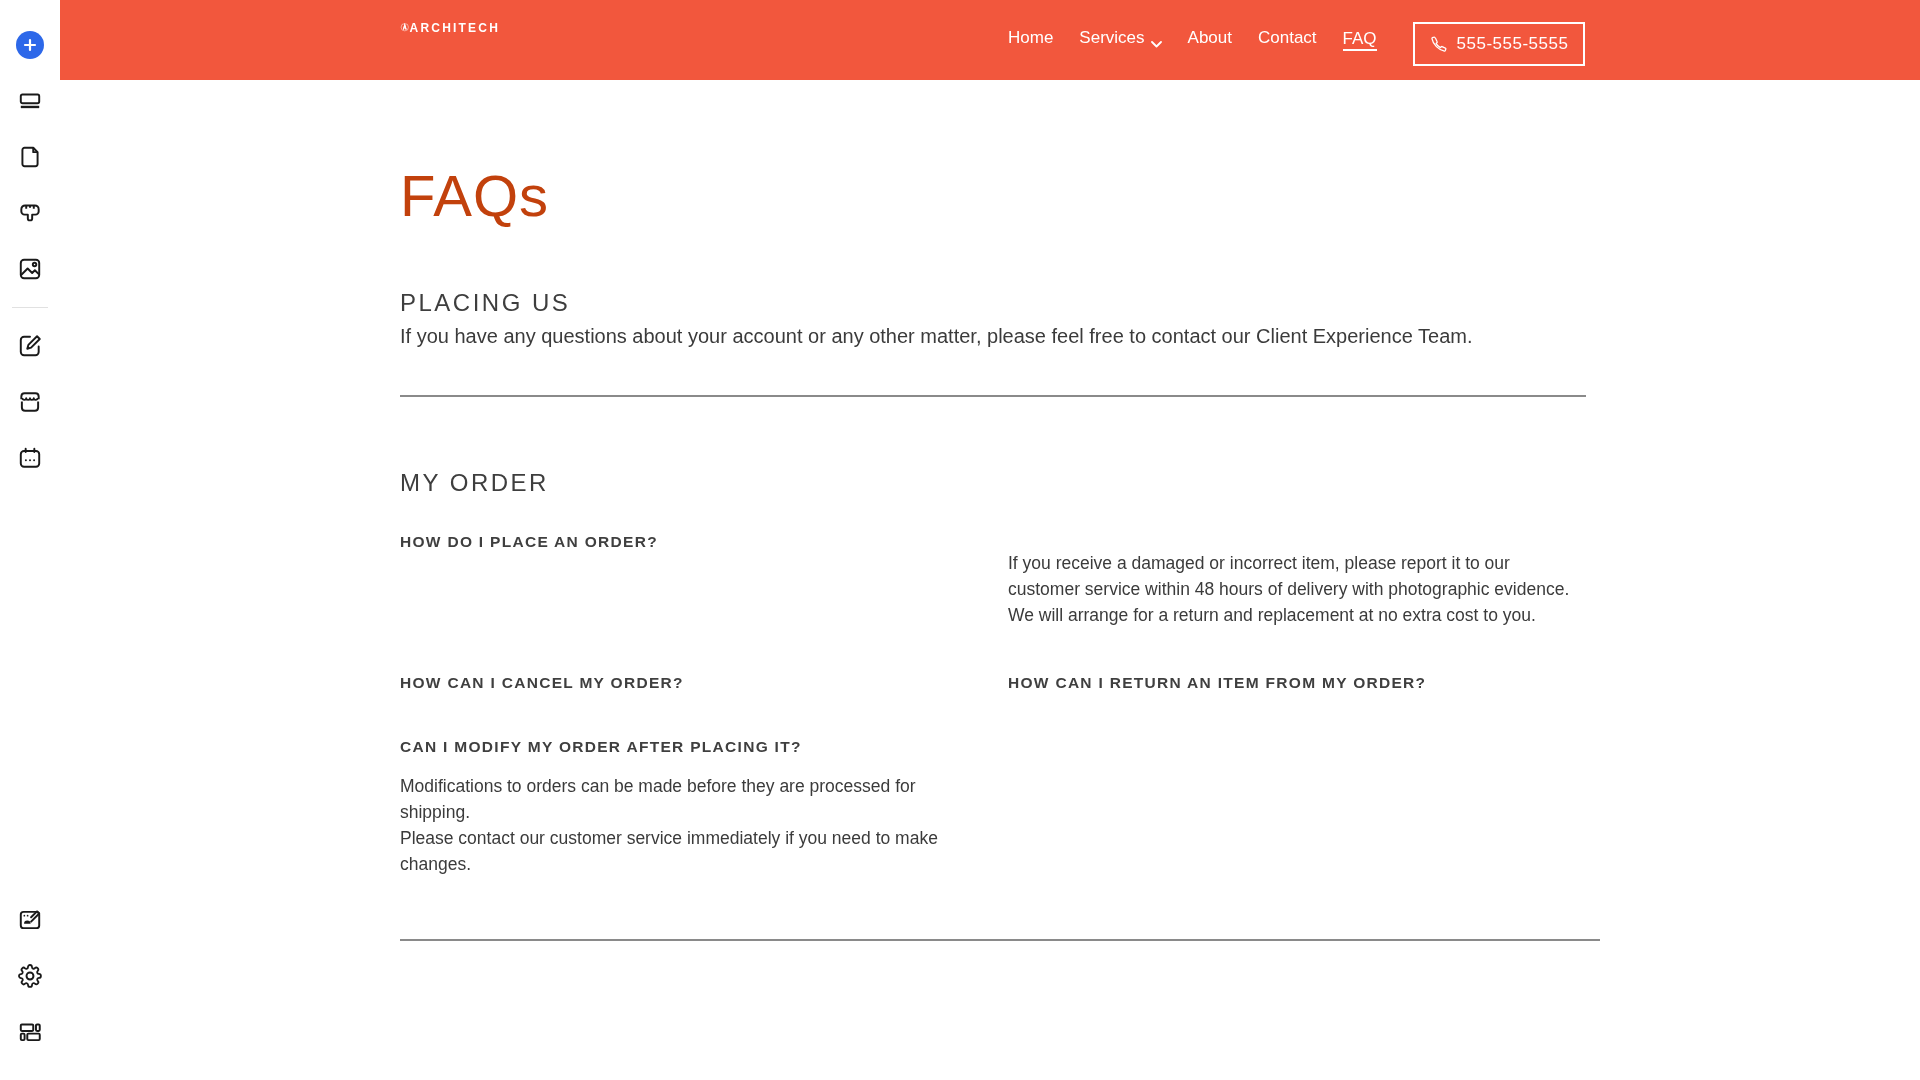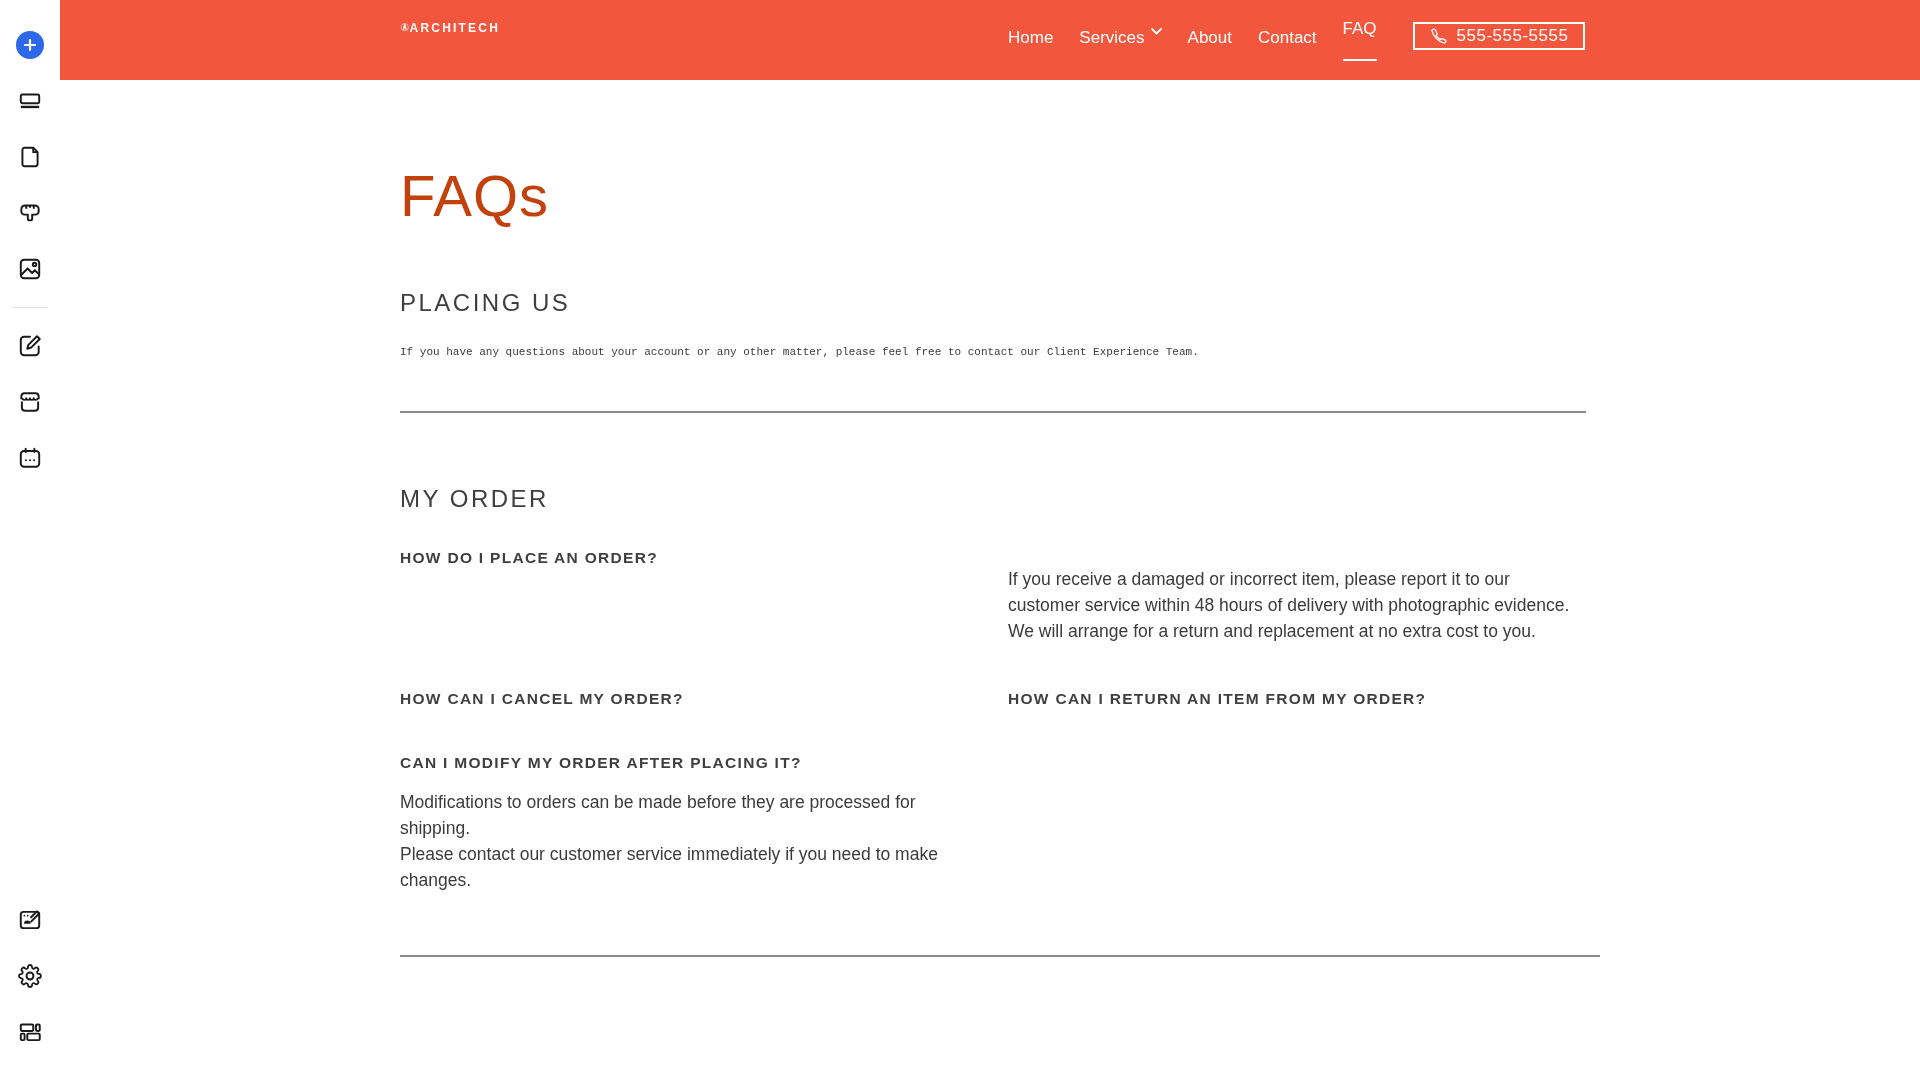--- a/index.html
+++ b/index.html
@@ -27,40 +27,40 @@
   .site-header {
     position: absolute; left: 60px; top: 0; width: 1860px; height: 80px;
     background: #F2573D; display: flex; align-items: center; z-index: 10;
   }
   .logo { position: absolute; left: 340px; top: 6px; width: 100px;
           display: flex; flex-direction: row; align-items: center; }
   .logo-mark { width: 42px; height: 42px; }
   .logo-name { color: #ffffff; font-size: 12px; font-weight: 700; letter-spacing: 2.2px; margin-top: 2px; }
 
   .nav { position: absolute; left: 948px; top: 0; height: 80px; display: flex; align-items: center; gap: 26px; }
-  .nav-item { color: #ffffff; font-size: 17px; cursor: pointer; display: flex; align-items: flex-start; gap: 6px;
+  .nav-item { color: #ffffff; font-size: 17px; cursor: pointer; display: flex; align-items: flex-end; gap: 6px;
               padding-bottom: 2px; border-bottom: 2px solid transparent; }
-  .nav-item.active { border-bottom-color: #ffffff; padding-bottom: 20px; }
+  .nav-item.active { border-bottom-color: #ffffff; padding-bottom: 0; }
 
   .phone-btn {
-    position: absolute; left: 1353px; top: 22px; width: 172px; height: 28px;
+    position: absolute; left: 1353px; top: 22px; width: 172px; height: 44px;
     border: 2px solid #ffffff; background: transparent; color: #ffffff;
     display: flex; align-items: center; justify-content: center; gap: 9px;
     font-size: 17px; letter-spacing: 0.5px; cursor: pointer;
   }
 
   
   .main { position: absolute; left: 60px; top: 80px; width: 1860px; height: 1000px; background: #ffffff; }
   .content { position: relative; margin-left: 340px; width: 1200px; }
 
   .page-title { margin-top: 82px; font-size: 58px; font-weight: 500; color: #c2410c; letter-spacing: 1px; }
 
   .section-heading { font-size: 24px; font-weight: 500; color: #3E3E3E; letter-spacing: 2.5px; }
   .contact-heading { margin-top: 60px; }
-  .contact-intro { margin-top: 22px; font-size: 11px; color: #3B3B3B; line-height: 26px; font-family: Liberation Mono, monospace; }
+  .contact-intro { margin-top: 6px; font-size: 20px; color: #3B3B3B; line-height: 26px; }
 
   .rule { border: none; border-top: 2px solid #8A8A8A; margin-top: 46px; }
   .rule-1 { width: 1186px; }
   .rule-2 { width: 1200px; margin-top: 62px; }
 
   .order-heading { margin-top: 72px; }
 
   .faq-grid {
     margin-top: 36px;
     display: grid; grid-template-columns: 572px 572px; column-gap: 36px; row-gap: 46px;

